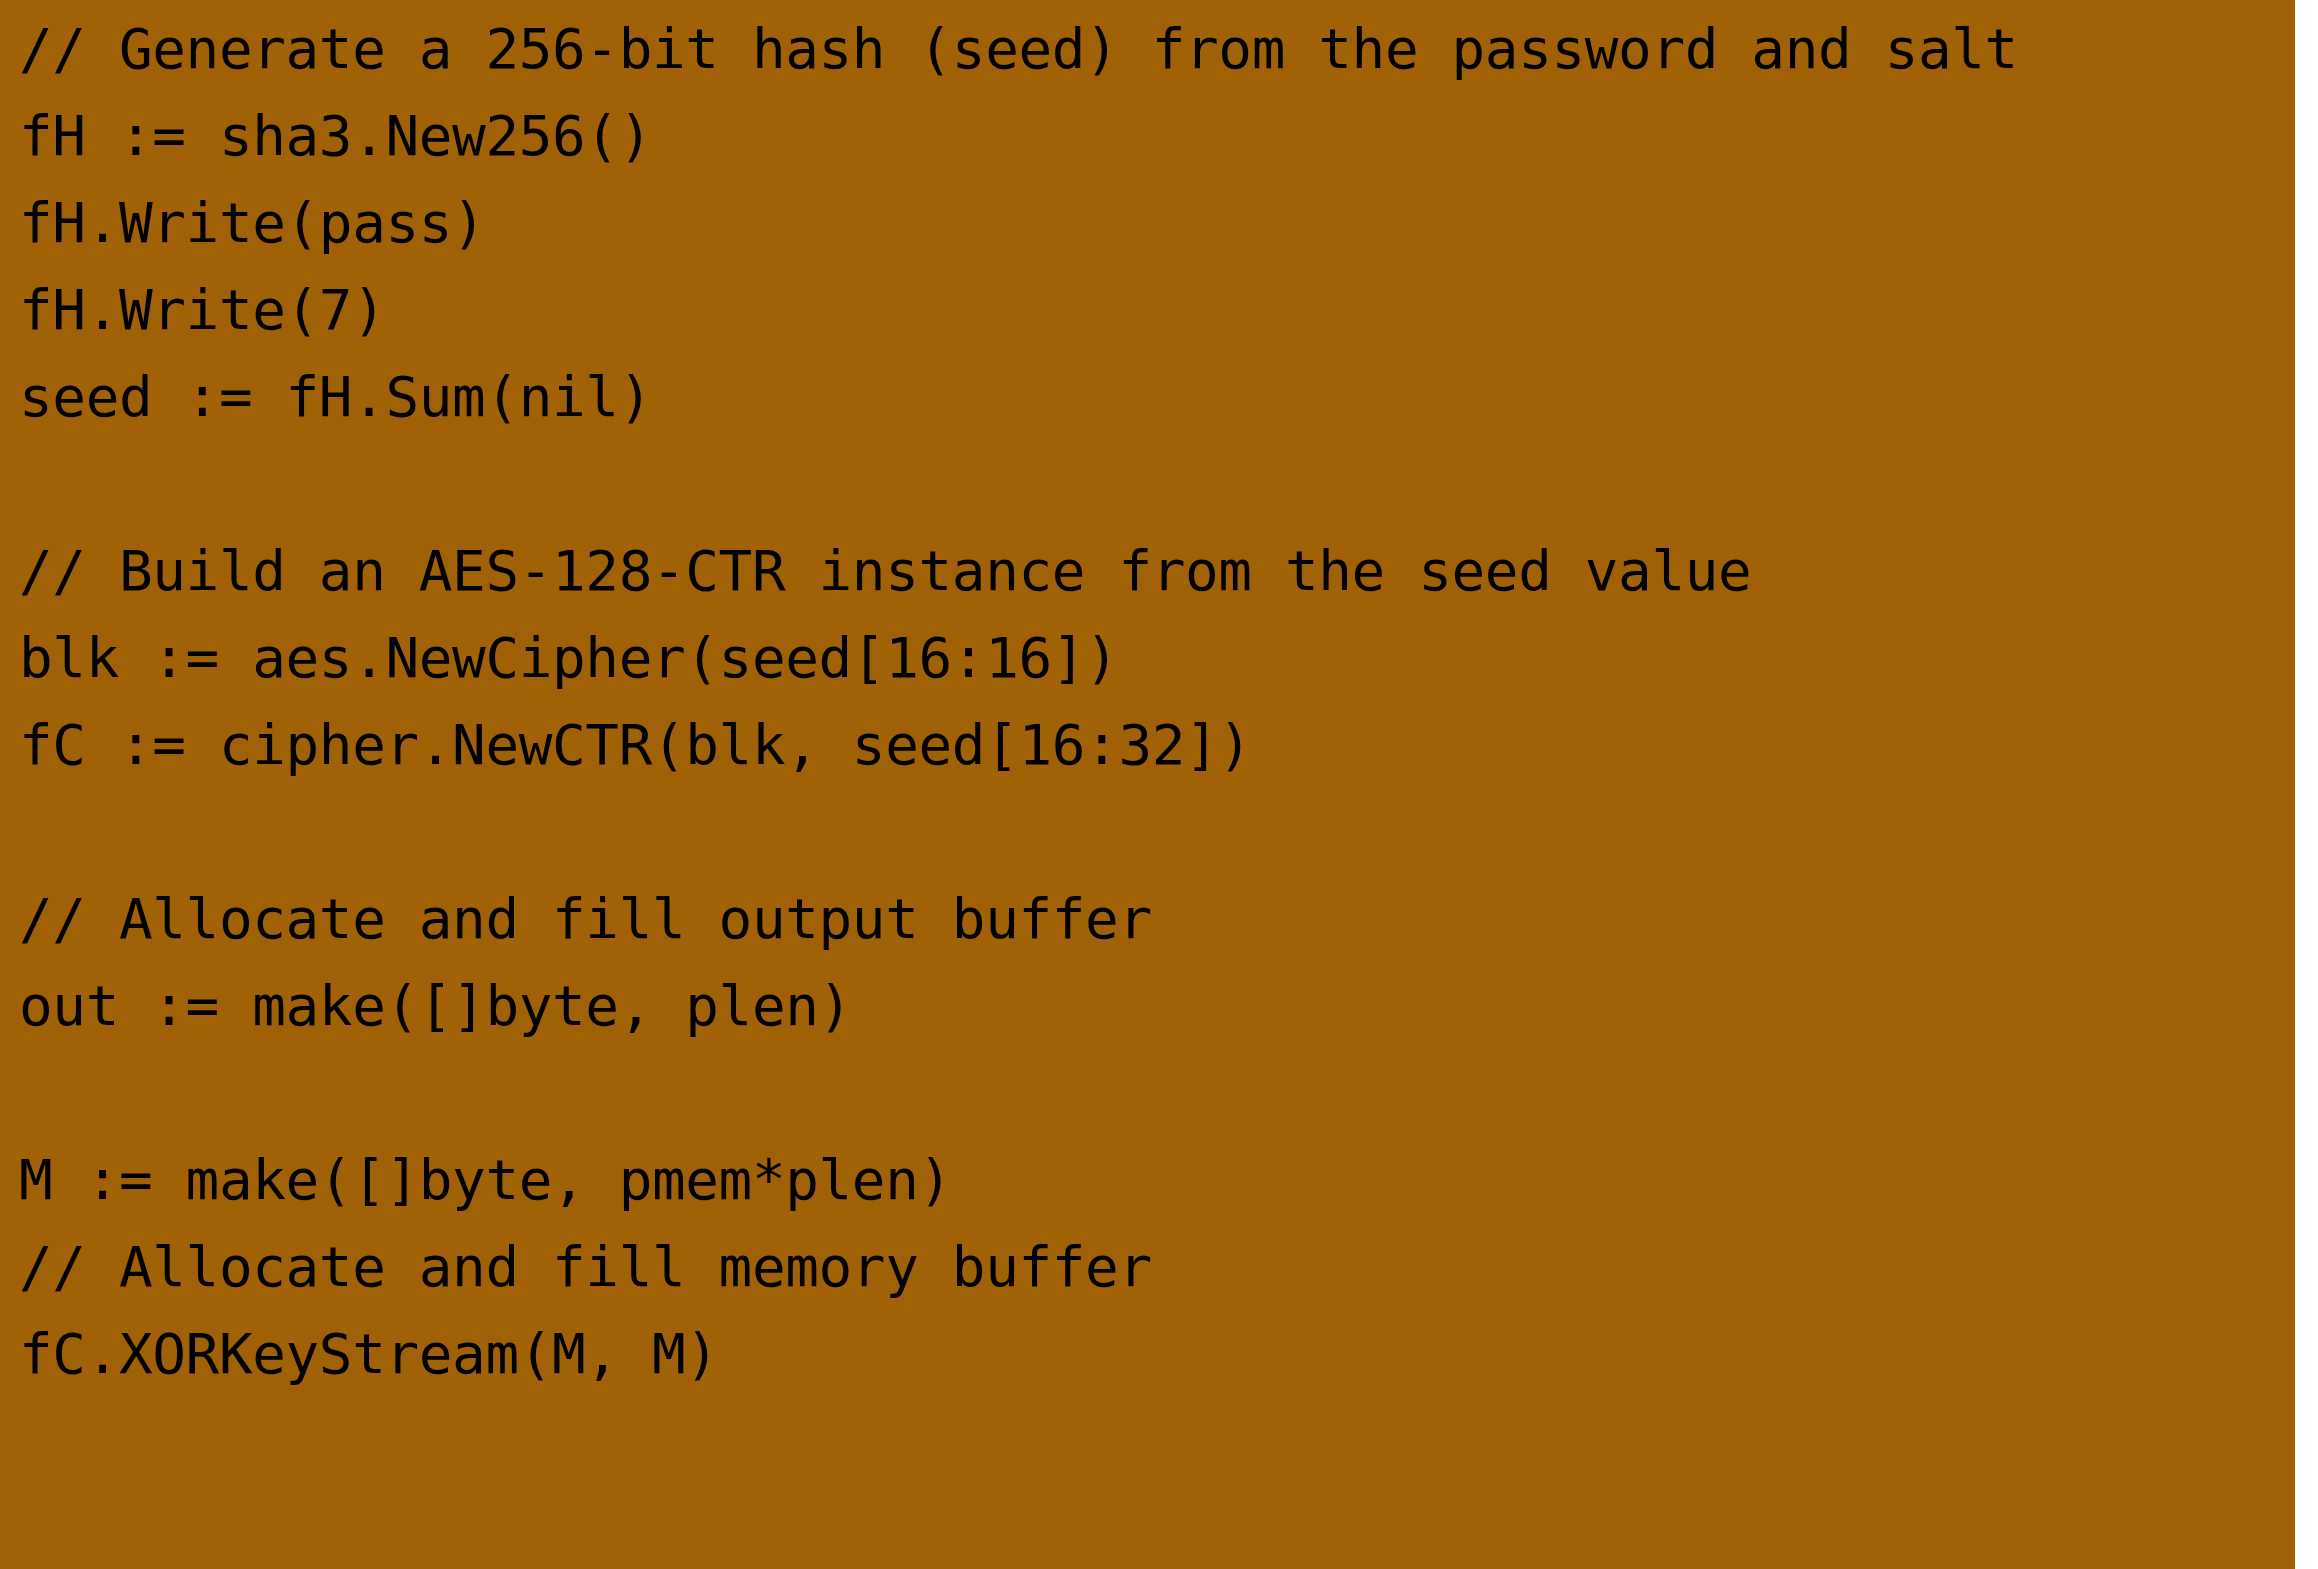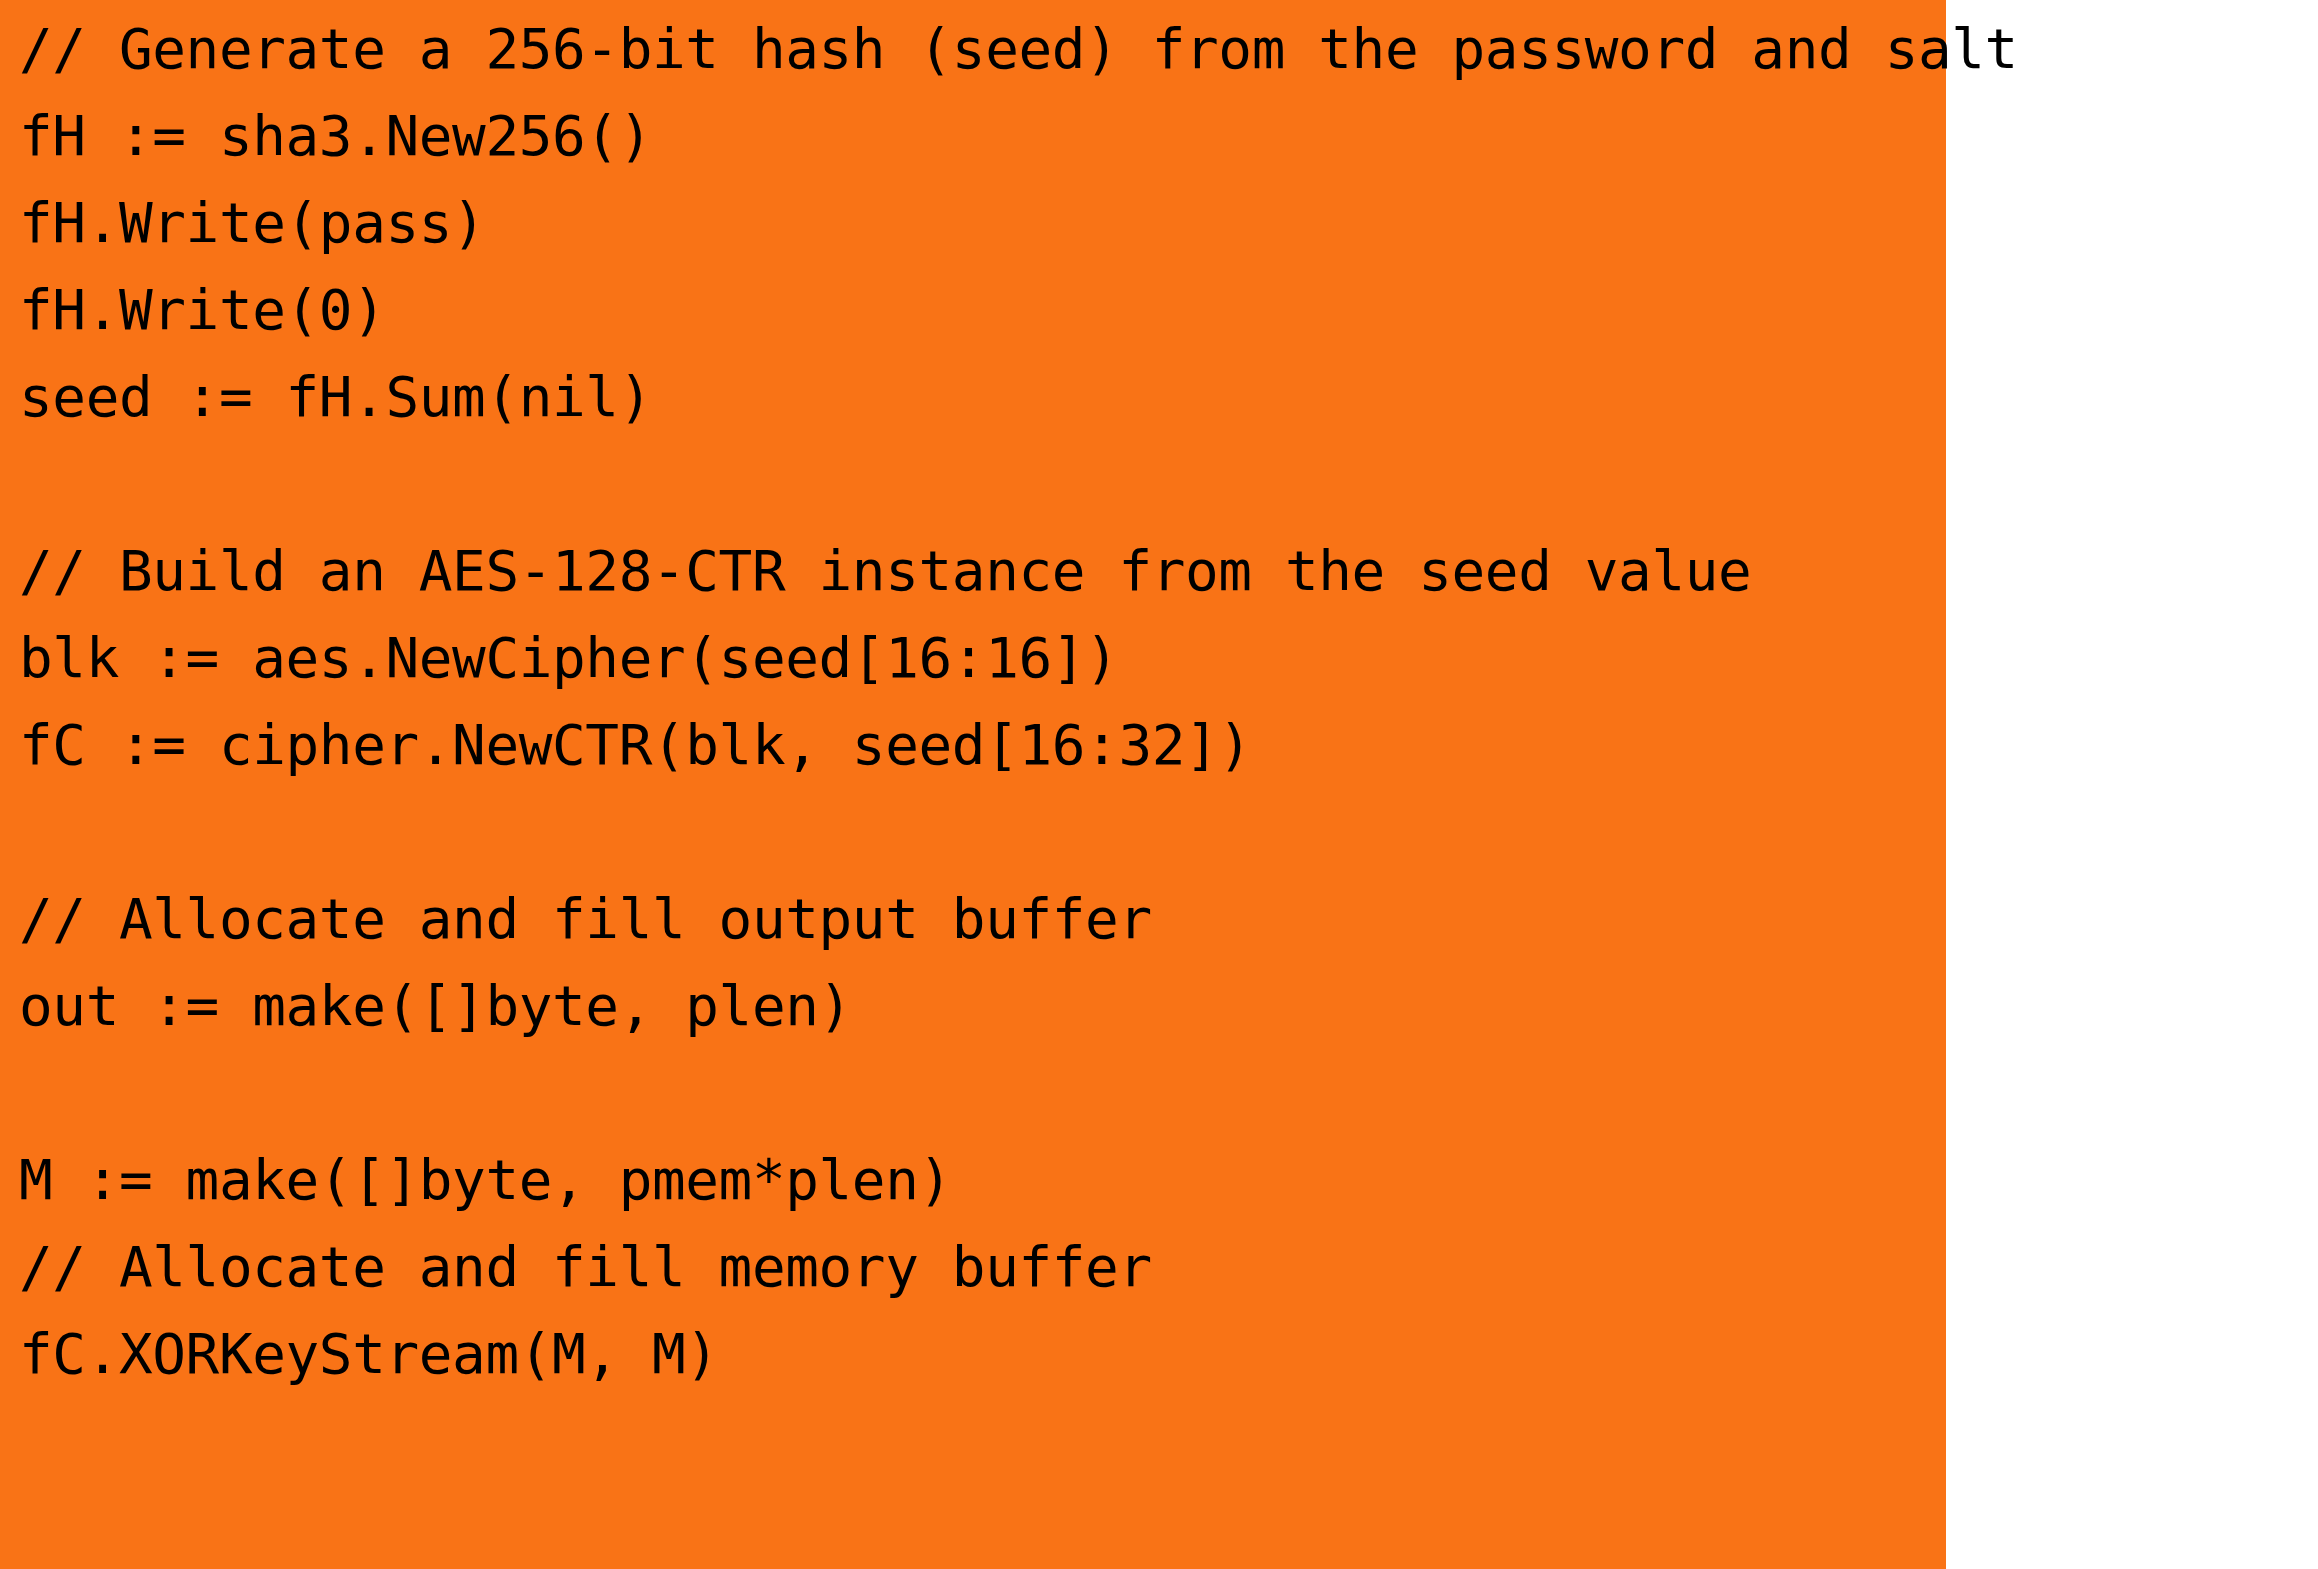--- a/index.html
+++ b/index.html
@@ -9,23 +9,23 @@
     background: #ffffff;
   }
   body {
     width: 2319px;
     height: 1570px;
     overflow: hidden;
     font-family: "DejaVu Sans Mono", "Liberation Mono", monospace;
   }
   #code-listing {
     box-sizing: border-box;
-    width: 1946px;
+    width: 2295px;
     height: 1570px;
-    background: #f97316;
+    background: #a16207;
     padding: 5.2px 0 0 19px;
   }
   .code-line {
     display: block;
     white-space: pre;
     color: #000000;
     font-family: "DejaVu Sans Mono", "Liberation Mono", monospace;
     font-size: 56px;
     line-height: 87px;
     letter-spacing: -0.4px;
@@ -38,21 +38,21 @@
     content: "\00a0";
   }
 </style>
 </head>
 <body>
 
 <div id="code-listing">
     <span class="code-line">// Generate a 256-bit hash (seed) from the password and salt</span>
     <span class="code-line">fH := sha3.New256()</span>
     <span class="code-line">fH.Write(pass)</span>
-    <span class="code-line">fH.Write(0)</span>
+    <span class="code-line">fH.Write(7)</span>
     <span class="code-line">seed := fH.Sum(nil)</span>
     <span class="code-line blank"></span>
     <span class="code-line">// Build an AES-128-CTR instance from the seed value</span>
     <span class="code-line">blk := aes.NewCipher(seed[16:16])</span>
     <span class="code-line">fC := cipher.NewCTR(blk, seed[16:32])</span>
     <span class="code-line blank"></span>
     <span class="code-line">// Allocate and fill output buffer</span>
     <span class="code-line">out := make([]byte, plen)</span>
     <span class="code-line blank"></span>
     <span class="code-line">M := make([]byte, pmem*plen)</span>

